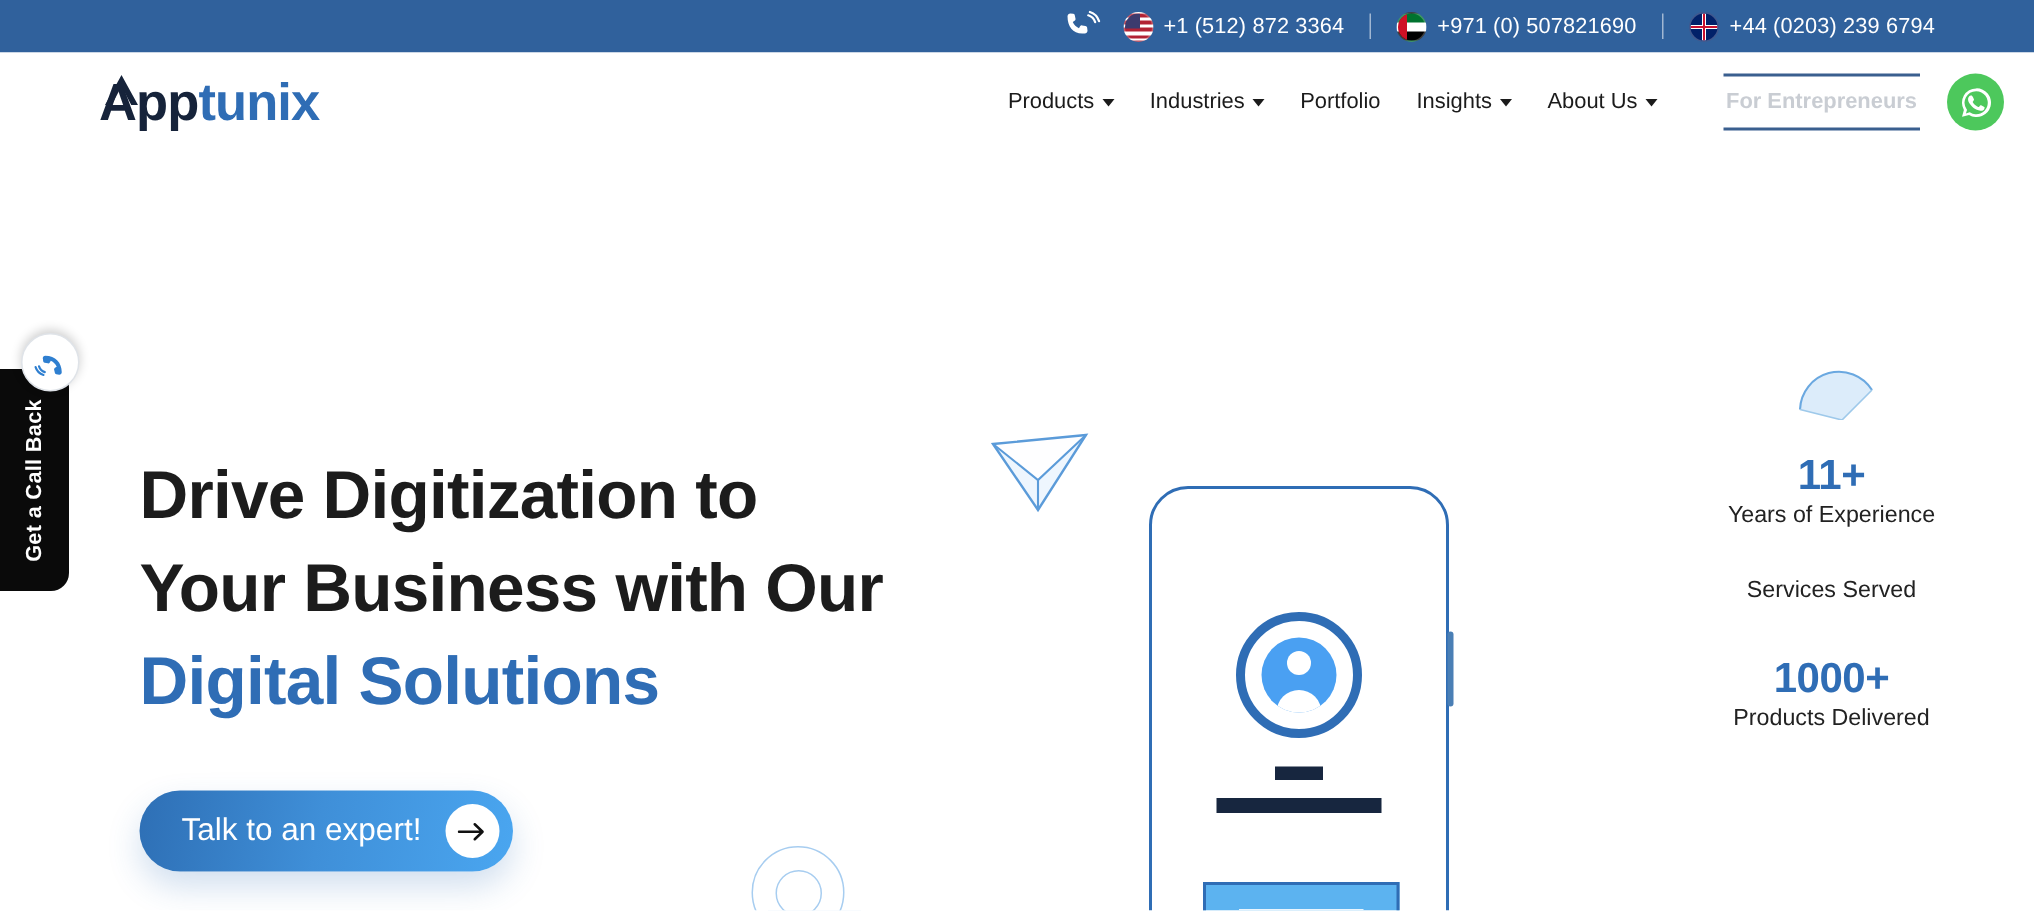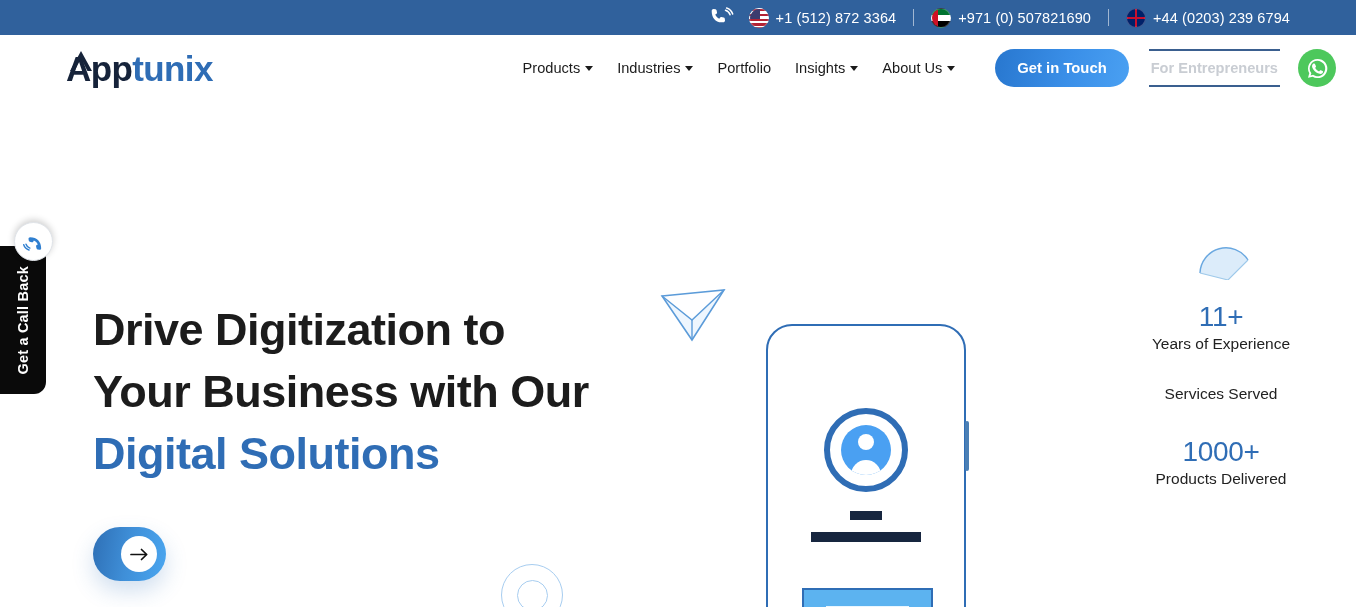--- a/index.html
+++ b/index.html
@@ -199,21 +199,21 @@
   .rings .blob {
     position: absolute; left: 11px; top: 11px; width: 62px; height: 62px;
     background: #dceaf8; border-radius: 50%; z-index: -1; opacity: .85;
   }
   .dome { left: 1198px; top: 139px; width: 52px; height: 40px; }
 
   
   .stats { position: absolute; right: 0; top: 198px; width: 270px; text-align: center; }
   .stat { margin-bottom: 30px; }
   .stat-num {
-    font-size: 28px; font-weight: 400; color: #2f6db5; line-height: 1.25;
+    font-size: 28px; font-weight: 700; color: #2f6db5; line-height: 1.25;
     letter-spacing: -.3px;
   }
   .stat-lbl { font-size: 15.5px; color: #222; line-height: 1.3; }
 
   
   .callback {
     position: absolute; left: 0; top: 145px;
     width: 46px; height: 148px;
     background: #0a0a0a; border-radius: 0 12px 12px 0;
     display: flex; align-items: center; justify-content: center;
@@ -291,21 +291,20 @@
     </div>
     <div class="nav-item">
       <span>Insights</span>
       <i class="caret-dn"></i>
     </div>
     <div class="nav-item">
       <span>About Us</span>
       <i class="caret-dn"></i>
     </div>
 
-    <button class="btn-touch">Get in Touch</button>
 
     <div class="entre">For Entrepreneurs</div>
 
     <div class="wa">
       <svg width="23" height="23" viewBox="0 0 24 24" fill="#fff">
         <path d="M12 2a10 10 0 00-8.6 15l-1.3 4.7L7 20.5A10 10 0 1012 2zm0 2a8 8 0 11-4.2 14.8l-.4-.2-2.6.8.8-2.5-.3-.4A8 8 0 0112 4z"></path>
         <path d="M9.2 7.4c-.2-.5-.4-.5-.6-.5h-.5c-.2 0-.5.1-.8.4-.3.3-1 1-1 2.4s1 2.8 1.2 3c.1.2 2 3.1 4.9 4.2 2.4.9 2.9.7 3.4.7.5 0 1.6-.6 1.8-1.3.2-.6.2-1.2.2-1.3-.1-.1-.3-.2-.5-.3l-1.9-.9c-.3-.1-.5-.2-.7.1l-.7.9c-.1.2-.3.2-.5.1-.3-.1-1.2-.5-2.3-1.4-.8-.7-1.4-1.6-1.6-1.9-.1-.2 0-.4.1-.5l.4-.5c.1-.2.2-.3.3-.5 0-.2 0-.4 0-.5l-.9-2z"></path>
       </svg>
     </div>
   </nav>
@@ -337,20 +336,21 @@
     </svg>
   </div>
 
   <h1 class="headline">
     <span>Drive Digitization to</span><br>
     <span>Your Business with Our</span><br>
     <span class="accent">Digital Solutions</span>
   </h1>
 
   <button class="btn-expert">
+    <span class="lbl">Talk to an expert!</span>
     <span class="circ">
       <svg width="19" height="13" viewBox="0 0 19 13">
         <path d="M1 6.5h15M11.5 1.5l5.2 5-5.2 5" stroke="#111" stroke-width="1.7" fill="none" stroke-linecap="round" stroke-linejoin="round"></path>
       </svg>
     </span>
   </button>
 
   <div class="phone">
     <span class="phone-btn"></span>
     <div class="avatar-ring">

